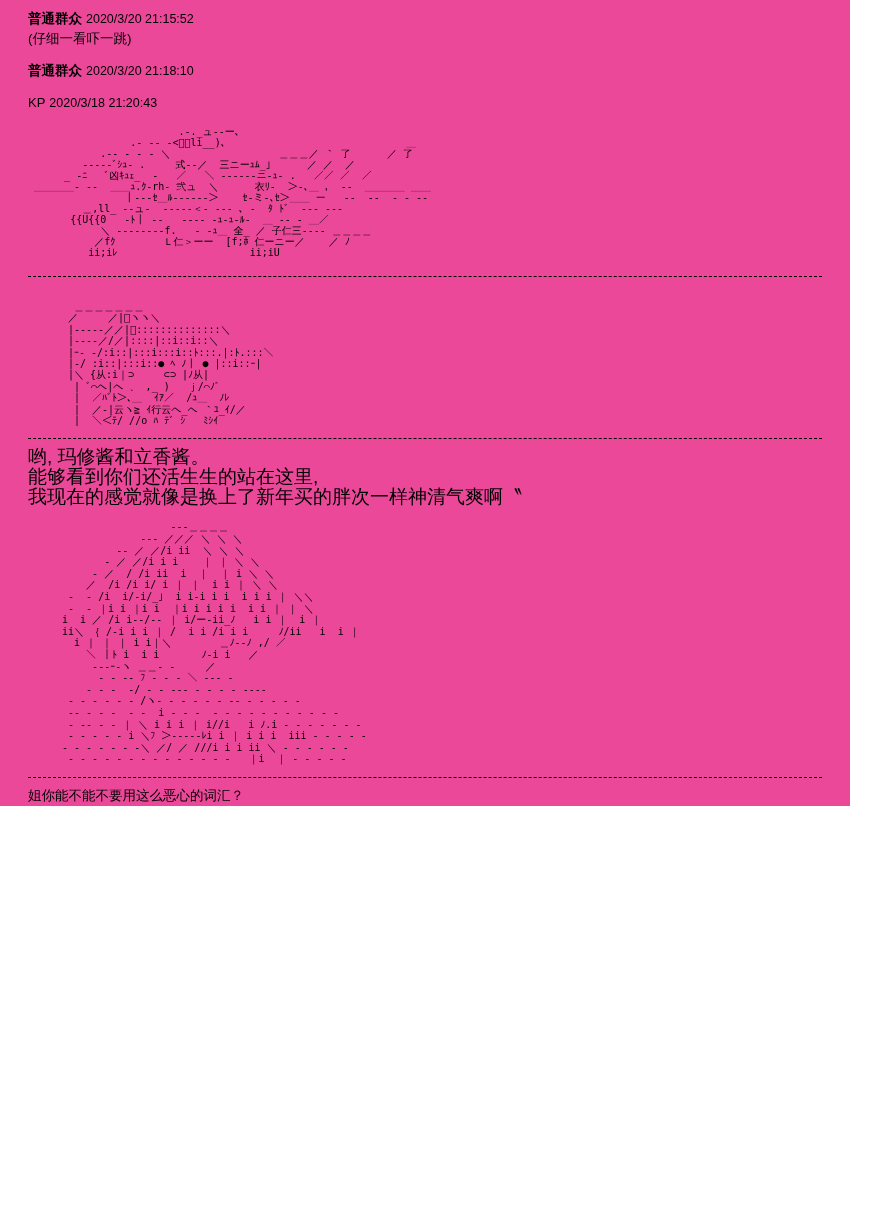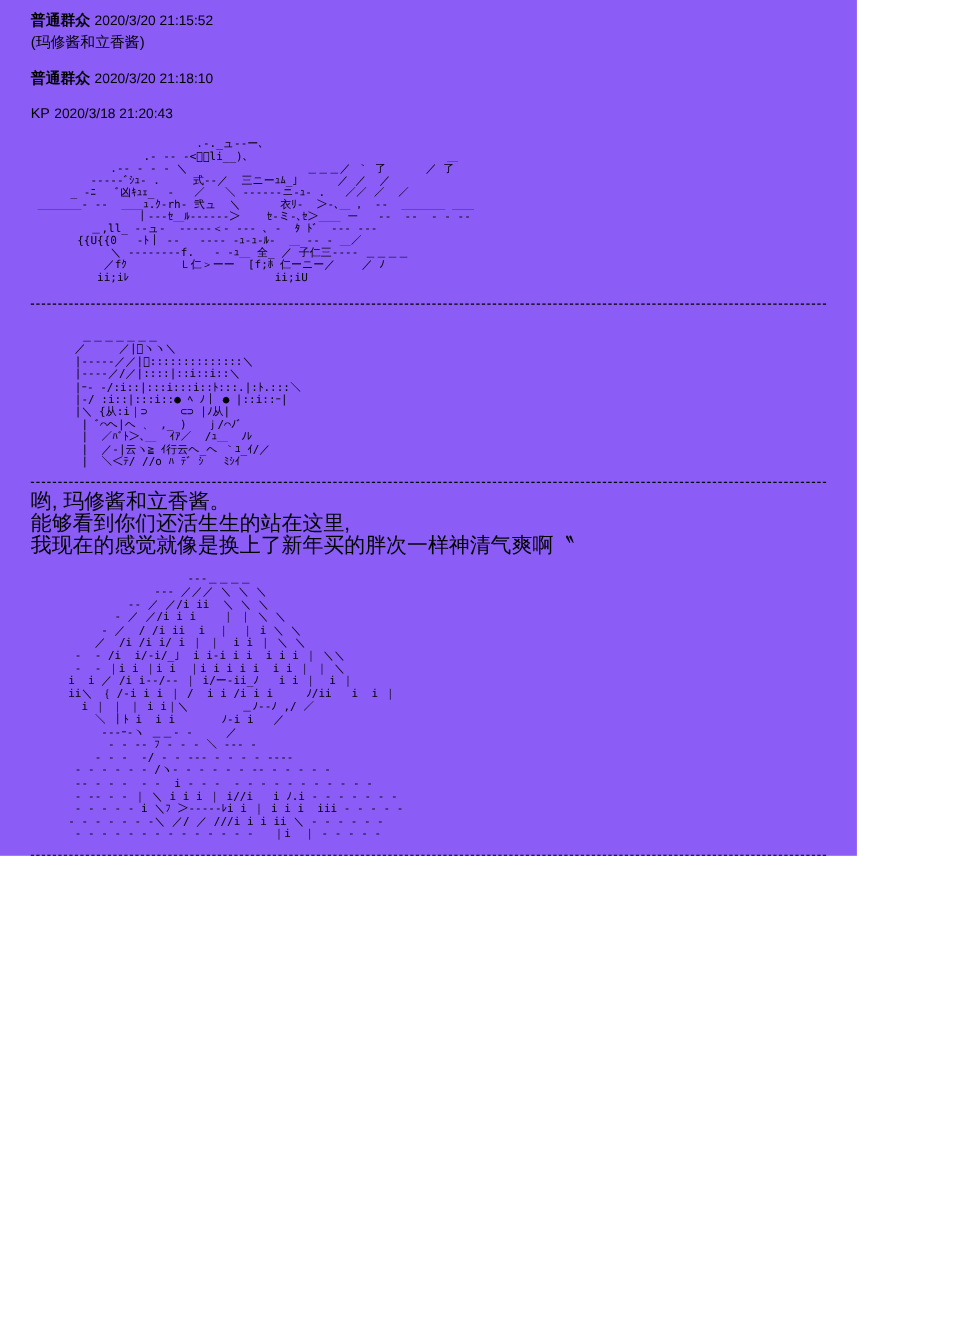--- a/index.html
+++ b/index.html
@@ -6,24 +6,24 @@
     margin: 0;
     padding: 0;
     background: #ffffff;
   }
   body {
     width: 882px;
     font-family: "Liberation Sans", sans-serif;
     color: #000000;
   }
   .page {
-    width: 779px;
+    width: 850px;
     box-sizing: border-box;
     padding: 10px 28px 0 28px;
-    background: #8b5cf6;
+    background: #ec4899;
   }
   .post {
     margin: 0 0 14px 0;
   }
   .post-head {
     font-size: 13px;
     line-height: 18px;
     white-space: nowrap;
   }
   .author {
@@ -98,21 +98,21 @@
 </style>
 </head>
 <body>
 
 <div class="page">
 
   <div class="post">
     <div class="post-head">
       <span class="author">普通群众</span><span class="timestamp">2020/3/20 21:15:52</span>
     </div>
-    <div class="post-body">(玛修酱和立香酱)</div>
+    <div class="post-body">(仔细一看吓一跳)</div>
   </div>
 
 
   <div class="post">
     <div class="post-head">
       <span class="author">普通群众</span><span class="timestamp">2020/3/20 21:18:10</span>
     </div>
   </div>
 
   <div class="post">
@@ -171,14 +171,15 @@
      ‐ ‐ ‐  ‐/ ‐ ‐ ‐‐‐ ‐ ‐ ‐ ‐ ‐‐‐‐
   ‐ ‐ ‐ ‐ ‐ ‐ /ヽ‐ ‐ ‐ ‐ ‐ ‐ ‐‐ ‐ ‐ ‐ ‐ ‐
   ‐‐ ‐ ‐ ‐  ‐ ‐  i ‐ ‐ ‐  ‐ ‐ ‐ ‐ ‐ ‐ ‐ ‐ ‐ ‐ ‐
   ‐ ‐‐ ‐ ‐ ｜ ＼ i i i ｜ i//i   i ﾉ.i ‐ ‐ ‐ ‐ ‐ ‐ ‐
   ‐ ‐ ‐ ‐ ‐ i ＼ﾌ ＞‐‐‐‐‐ﾚi i ｜ i i i  iii ‐ ‐ ‐ ‐ ‐
  ‐ ‐ ‐ ‐ ‐ ‐ ‐＼ ／/ ／ ///i i i ii ＼ ‐ ‐ ‐ ‐ ‐ ‐
   ‐ ‐ ‐ ‐ ‐ ‐ ‐ ‐ ‐ ‐ ‐ ‐ ‐ ‐   ｜i  ｜ ‐ ‐ ‐ ‐ ‐</pre>
 
   <hr class="divider tight">
 
+  <div class="bottom-line">姐你能不能不要用这么恶心的词汇？</div>
 
 </div>
 
 </body></html>

